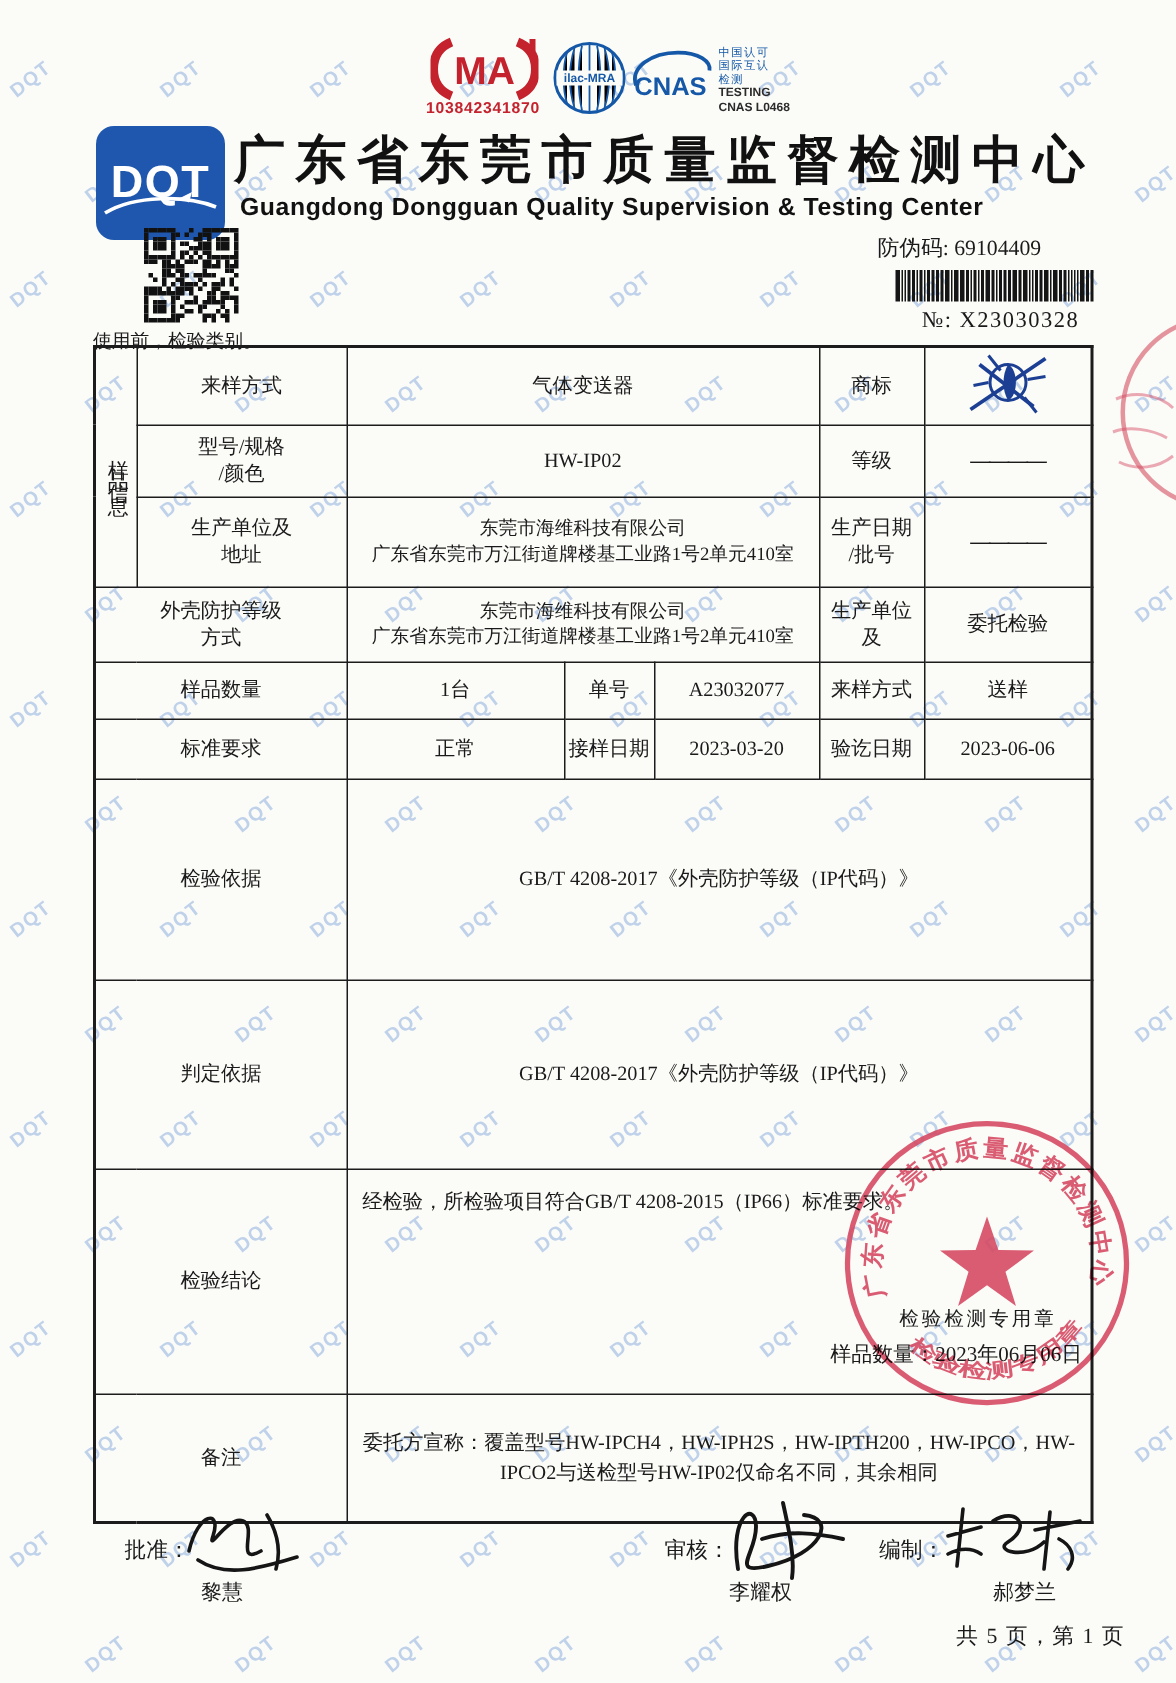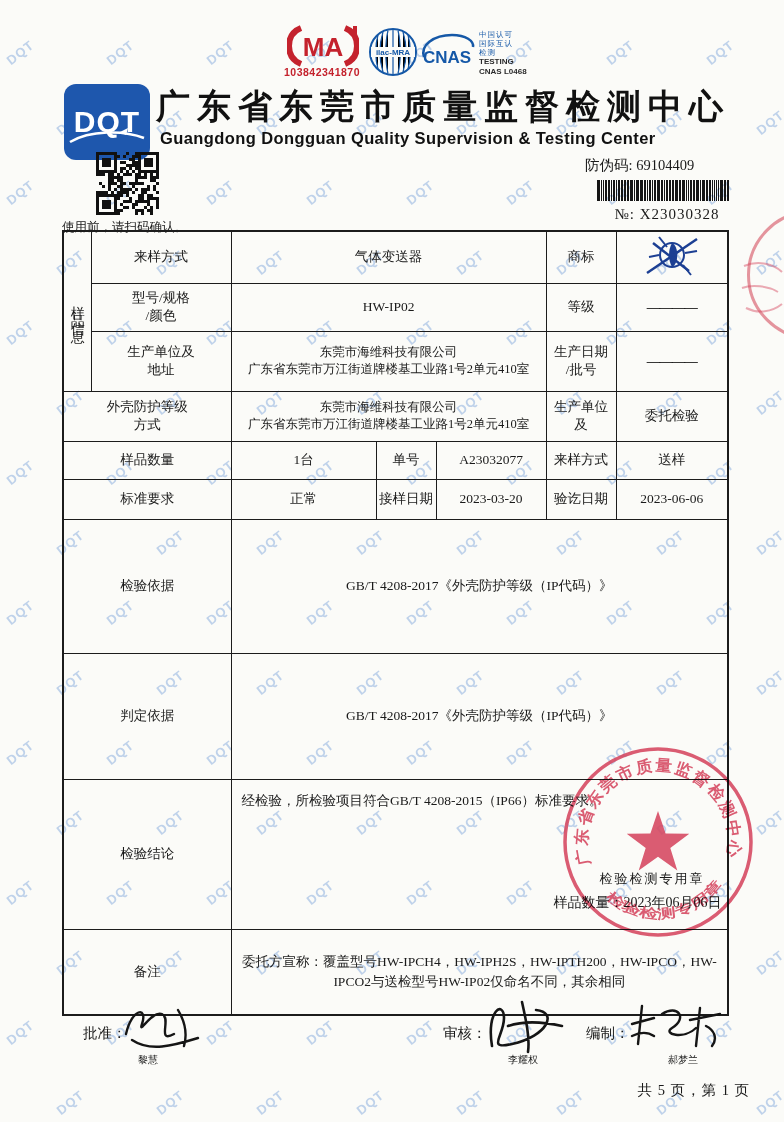--- a/index.html
+++ b/index.html
@@ -58,21 +58,21 @@
   .issue-date{position:absolute;left:322px;top:114px;font-size:14px;}
 
   
   .stamp{position:absolute;left:551px;top:735px;z-index:3;opacity:.88;mix-blend-mode:multiply;}
   .edge-stamp{position:absolute;left:747px;top:210px;width:124px;height:124px;border:3px solid rgba(205,45,65,.5);
       border-radius:50%;z-index:3;}
   .edge-stamp-marks{position:absolute;left:738px;top:258px;z-index:3;opacity:.45;}
 
   
   .sig-label{position:absolute;font-size:14.5px;}
-  .sig-name{position:absolute;font-size:10px;width:70px;text-align:center;}
+  .sig-name{position:absolute;font-size:14px;width:70px;text-align:center;}
   .sig-svg{position:absolute;}
   .page-note{position:absolute;left:600px;top:1081px;width:150px;text-align:right;font-size:14.5px;letter-spacing:1px;}
 </style>
 </head>
 <body>
 
 <div class="page">
 
   <div class="wm-layer">
       <span class="wm" style="left: 5px; top: 45px; color: rgb(181, 203, 232);">DQT</span>
@@ -489,21 +489,21 @@
         <div class="qr-m" style="left: 6px; top: 60px; width: 3px; height: 3px;"></div>
         <div class="qr-m" style="left: 9px; top: 60px; width: 3px; height: 3px;"></div>
         <div class="qr-m" style="left: 12px; top: 60px; width: 3px; height: 3px;"></div>
         <div class="qr-m" style="left: 15px; top: 60px; width: 3px; height: 3px;"></div>
         <div class="qr-m" style="left: 18px; top: 60px; width: 3px; height: 3px;"></div>
         <div class="qr-m" style="left: 21px; top: 60px; width: 3px; height: 3px;"></div>
         <div class="qr-m" style="left: 39px; top: 60px; width: 3px; height: 3px;"></div>
         <div class="qr-m" style="left: 45px; top: 60px; width: 3px; height: 3px;"></div>
         <div class="qr-m" style="left: 54px; top: 60px; width: 3px; height: 3px;"></div>
       </div>
-    <div class="scan-note">使用前，请扫码确认。</div>
+    <div class="scan-note">使用前，检验类别。</div>
     <div class="anti-fake">
       <span>防伪码: </span><span>69104409</span>
     </div>
     <div class="barcode">
         <div class="bar" style="left: 0px; width: 3px;"></div>
         <div class="bar" style="left: 4px; width: 1px;"></div>
         <div class="bar" style="left: 6px; width: 1px;"></div>
         <div class="bar" style="left: 8px; width: 2px;"></div>
         <div class="bar" style="left: 11px; width: 2px;"></div>
         <div class="bar" style="left: 14px; width: 1px;"></div>
@@ -667,21 +667,21 @@
     <div class="sig-label" style="left:83px;top:1024px">批准：</div>
     <svg class="sig-svg" style="left:118px;top:1000px" width="88" height="54" viewBox="0 0 88 54">
       <path d="M8,34 C14,8 30,6 24,24 C20,36 34,10 44,14 C54,18 38,44 56,34 M14,40 C32,52 54,46 80,38 M60,10 C66,20 70,32 66,46" fill="none" stroke="#151515" stroke-width="2.4" stroke-linecap="round"></path>
     </svg>
     <div class="sig-name" style="left:113px;top:1053px">黎慧</div>
 
     <div class="sig-label" style="left:443px;top:1024px">审核：</div>
     <svg class="sig-svg" style="left:478px;top:996px" width="92" height="58" viewBox="0 0 92 58">
       <path d="M14,50 C8,14 26,4 26,22 C26,40 8,54 34,48 C70,40 80,16 58,14 M44,6 C48,24 52,42 50,56 M30,30 C48,24 66,26 84,30" fill="none" stroke="#151515" stroke-width="2.6" stroke-linecap="round"></path>
     </svg>
-    <div class="sig-name" style="left:488px;top:1053px">李耀权</div>
+    <div class="sig-name" style="left:472px;top:1053px">李耀权</div>
 
     <div class="sig-label" style="left:586px;top:1024px">编制：</div>
     <svg class="sig-svg" style="left:626px;top:1000px" width="100" height="54" viewBox="0 0 100 54">
       <path d="M6,24 L28,18 M16,6 L12,44 M6,36 C14,32 22,32 28,36 M36,14 C52,4 62,18 46,28 C36,34 58,40 70,28 M74,8 L70,46 M64,20 L94,14 M80,26 C88,30 92,38 86,46" fill="none" stroke="#151515" stroke-width="2.4" stroke-linecap="round"></path>
     </svg>
     <div class="sig-name" style="left:648px;top:1053px">郝梦兰</div>
 
     <div class="page-note">共 5 页，第 1 页</div>
 
   </div>

